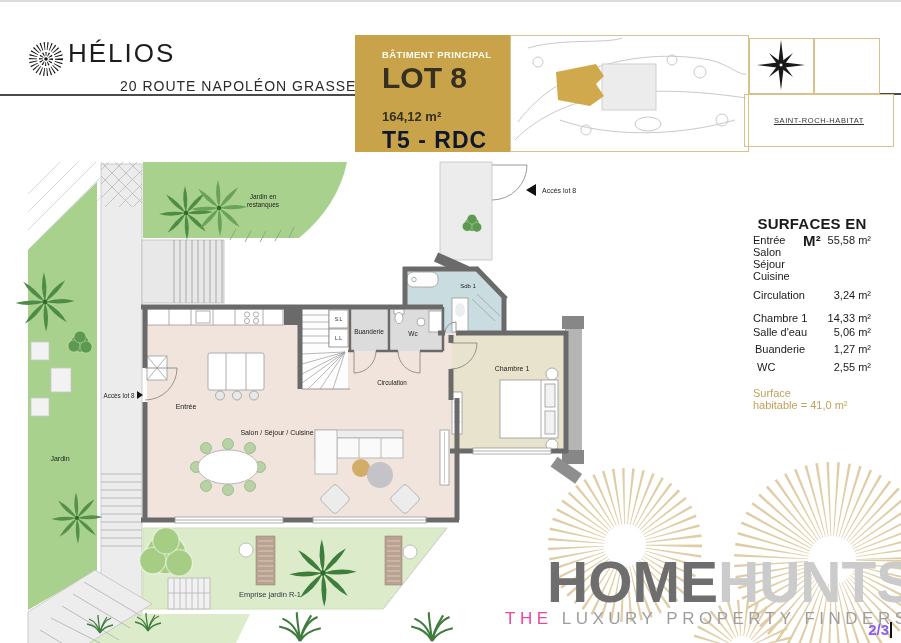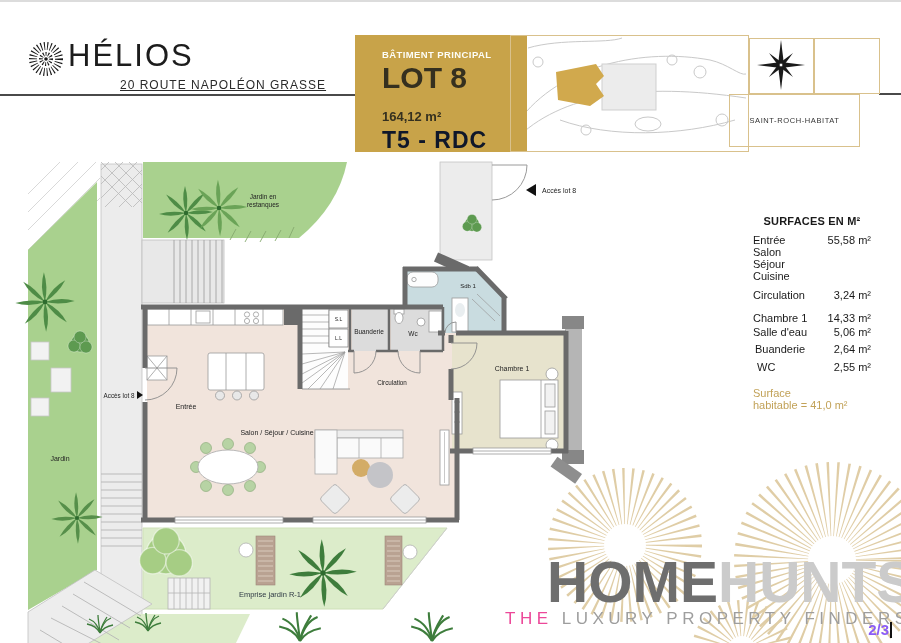--- a/index.html
+++ b/index.html
@@ -1,33 +1,33 @@
 <!DOCTYPE html>
 <html><head>
 <meta charset="utf-8">
 <style>
   html,body{margin:0;padding:0;background:#fff;}
   #page{position:relative;width:901px;height:643px;background:#fff;overflow:hidden;
         font-family:"Liberation Sans", sans-serif;border-top:2px solid #dcdcdc;box-sizing:border-box;}
   .abs{position:absolute;}
   svg text{font-family:"Liberation Sans", sans-serif;}
   
-  .helios-name{font-size:31px;letter-spacing:2px;color:#1c1c1c;font-weight:400;}
-  .helios-addr{font-size:12px;letter-spacing:1px;color:#2a2a2a;text-decoration:underline;}
+  .helios-name{font-size:26px;letter-spacing:2px;color:#1c1c1c;font-weight:400;}
+  .helios-addr{font-size:14px;letter-spacing:1px;color:#2a2a2a;}
   .hr-dark{background:#4a4a4a;height:2px;}
   .lot-card{background:#c8a349;color:#fff;box-sizing:border-box;padding:14px 0 0 27px;}
   .lot-b{font-size:9.5px;font-weight:bold;letter-spacing:.4px;color:#fdfdf6;}
   .lot-l{font-size:30px;font-weight:bold;color:#35301f;line-height:1.05;margin-top:2px;}
   .lot-a{font-size:13px;font-weight:bold;color:#35301f;margin-top:15px;}
   .lot-t{font-size:23px;font-weight:bold;color:#0f172a;margin-top:3px;letter-spacing:1px;}
   .goldbox{border:1px solid #d9c18c;box-sizing:border-box;}
   .agency{font-size:7.5px;letter-spacing:.6px;color:#333;display:flex;align-items:center;justify-content:center;}
   
   .surf{width:118px;font-size:11px;color:#1a1a1a;}
-  .surf-title{font-size:11px;font-weight:bold;text-align:center;letter-spacing:.2px;}
+  .surf-title{font-size:15px;font-weight:bold;text-align:center;letter-spacing:.2px;}
   .surf-row{position:absolute;left:0;width:118px;display:flex;justify-content:space-between;align-items:flex-start;line-height:12px;}
   .surf-total{color:#c2a258;line-height:12px;font-size:11px;}
   
   .brand{font-size:57px;font-weight:bold;letter-spacing:0px;white-space:nowrap;}
   .brand .b1{color:#6e6e6e;}
   .brand .b2{color:#cbcbcb;}
   .tagline{font-size:17px;letter-spacing:4.5px;color:#9e9e9e;white-space:nowrap;}
   .tagline .t1{color:#ec4899;}
   .pageno{font-size:15px;font-weight:bold;color:#8b5cf6;}
   .cursor-bar{display:inline-block;width:2px;height:16px;background:#111;vertical-align:-3px;margin-left:1px;}
@@ -324,31 +324,31 @@
       <circle cx="46" cy="57" r="5" fill="none" stroke="#1a1a1a" stroke-width="4" stroke-dasharray="1 1.5"></circle>
       <circle cx="46" cy="57" r="1.8" fill="#1a1a1a"></circle>
     </g>
   </svg>
 
   <div class="abs helios-name" style="left:68px;top:36px;">HÉLIOS</div>
   <div class="abs helios-addr" style="left:120px;top:76px;">20 ROUTE NAPOLÉON GRASSE</div>
   <div class="abs hr-dark" style="left:0;top:92px;width:356px;"></div>
   <div class="abs hr-dark" style="left:879px;top:91px;width:22px;"></div>
 
-  <div class="abs lot-card" style="left:355px;top:33px;width:172px;height:117px;">
+  <div class="abs lot-card" style="left:355px;top:33px;width:156px;height:117px;">
     <div class="lot-b">BÂTIMENT PRINCIPAL</div>
     <div class="lot-l">LOT 8</div>
     <div class="lot-a">164,12 m²</div>
     <div class="lot-t">T5 - RDC</div>
   </div>
 
   <div class="abs goldbox" style="left:510px;top:33px;width:239px;height:117px;"></div>
   <div class="abs goldbox" style="left:749px;top:36px;width:65px;height:56px;"></div>
   <div class="abs goldbox" style="left:814px;top:36px;width:66px;height:56px;"></div>
-  <div class="abs goldbox agency" style="left:729px;top:92px;width:131px;height:53px;">
+  <div class="abs goldbox agency" style="left:744px;top:92px;width:150px;height:53px;text-decoration:underline;">
     <span>SAINT-ROCH-HABITAT</span>
   </div>
 
   <div class="abs surf" style="left:753px;top:201px;height:215px;">
     <div class="abs surf-title" style="left:0;top:12px;width:118px;">SURFACES EN M²</div>
     <div class="surf-row" style="top:31px;">
       <div>
         <div>Entrée</div>
         <div>Salon</div>
         <div>Séjour</div>
@@ -363,21 +363,21 @@
     <div class="surf-row" style="top:109px;">
       <div>Chambre 1</div>
       <div>14,33 m²</div>
     </div>
     <div class="surf-row" style="top:123px;">
       <div>Salle d'eau</div>
       <div>5,06 m²</div>
     </div>
     <div class="surf-row" style="top:140px;padding-left:2px;box-sizing:border-box;">
       <div>Buanderie</div>
-      <div>2,64 m²</div>
+      <div>1,27 m²</div>
     </div>
     <div class="surf-row" style="top:158px;padding-left:4px;box-sizing:border-box;">
       <div>WC</div>
       <div>2,55 m²</div>
     </div>
     <div class="abs surf-total" style="left:0;top:184px;width:118px;">
       <div>Surface</div>
       <div>habitable = 41,0 m²</div>
     </div>
   </div>

